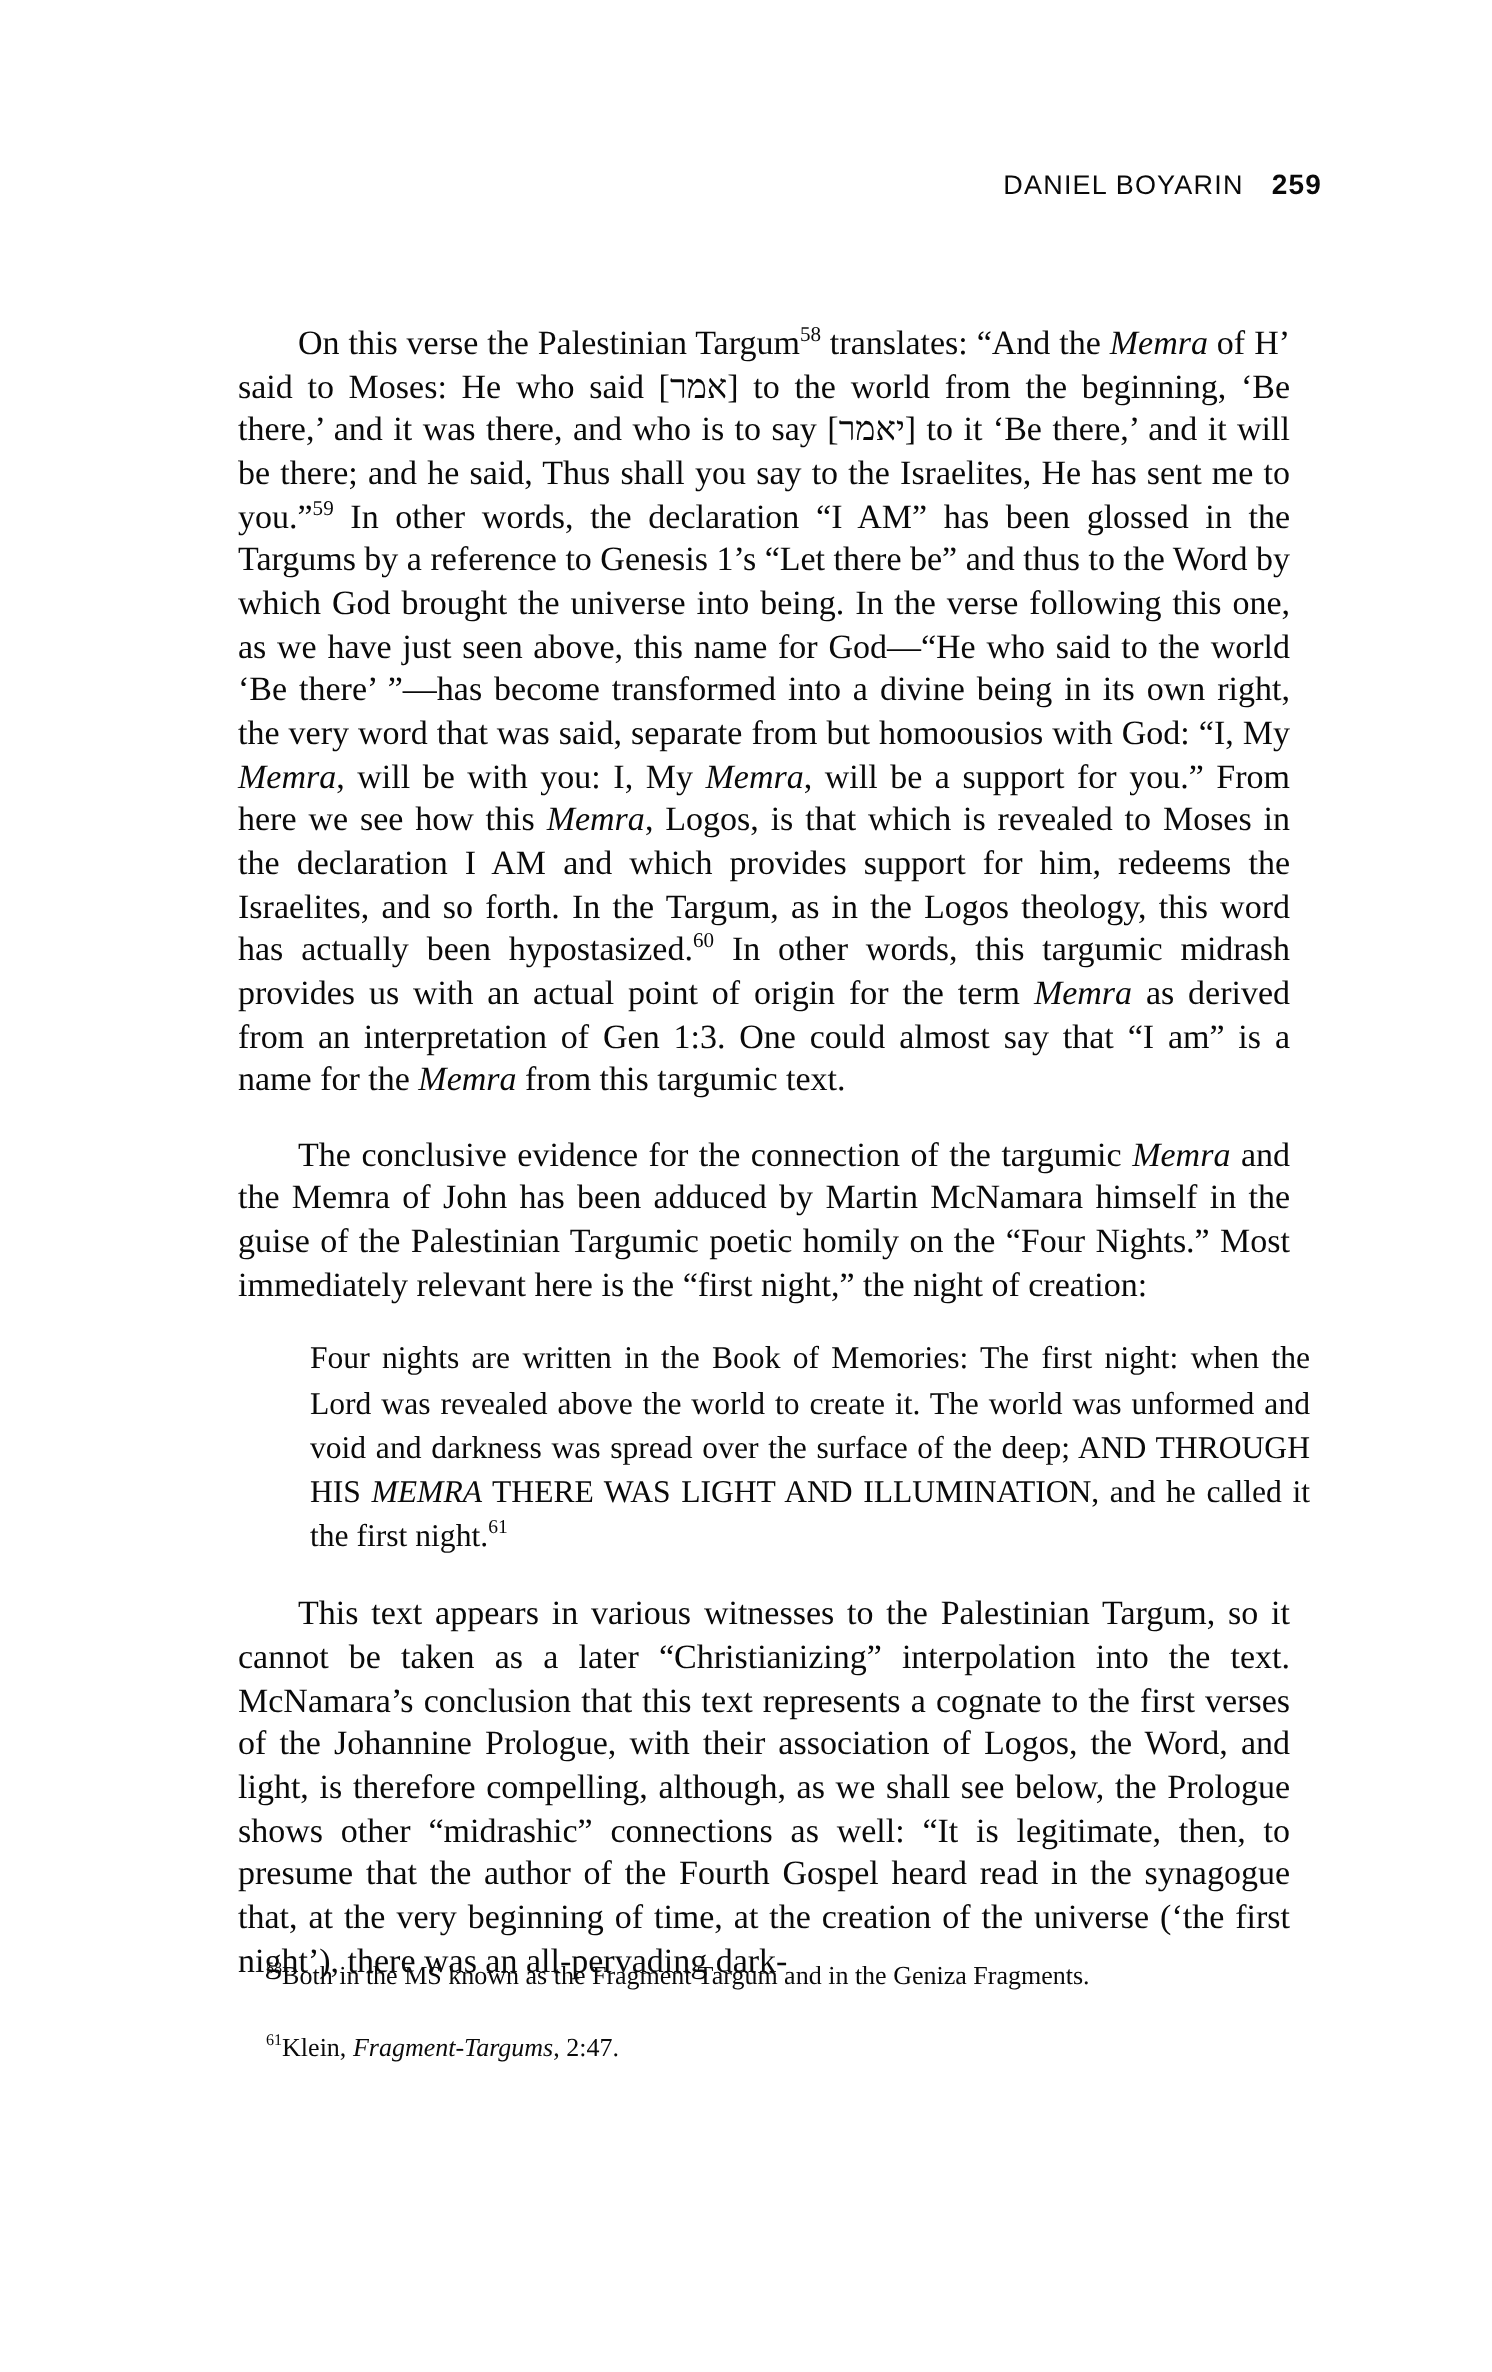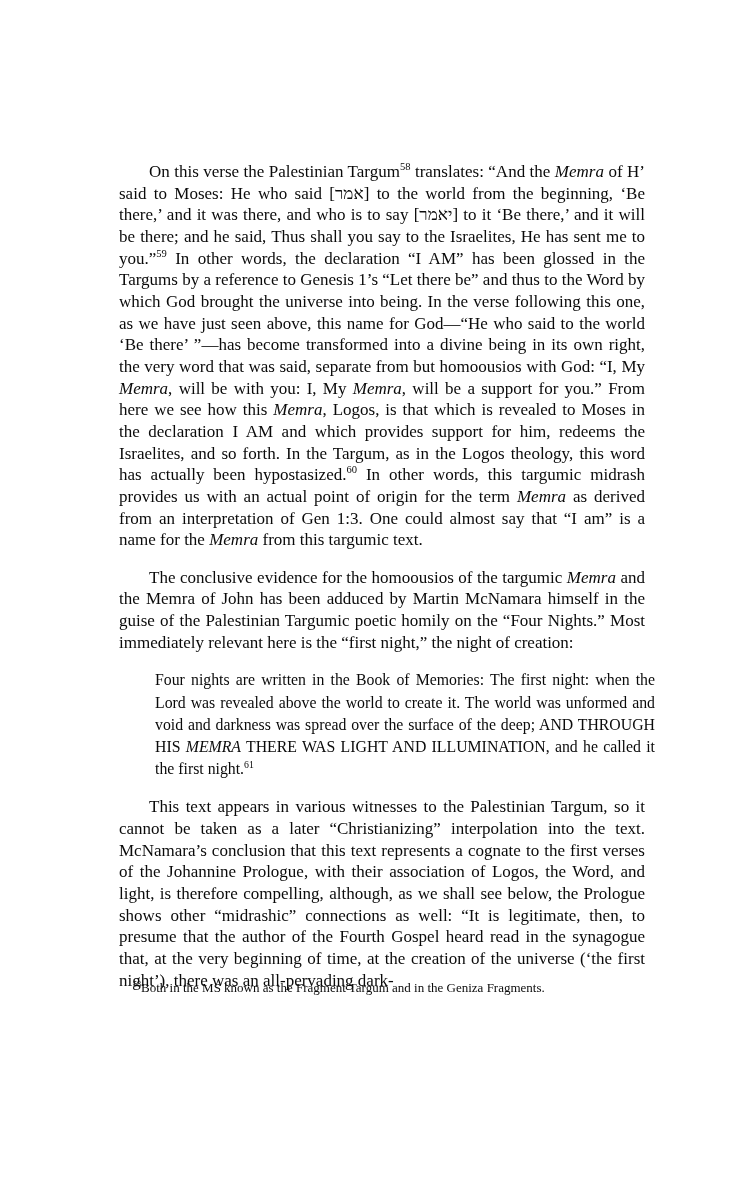--- a/index.html
+++ b/index.html
@@ -66,25 +66,29 @@
     line-height: 0;
     vertical-align: super;
   }
   i { font-style: italic; }
 </style>
 </head>
 <body>
 
 <div class="page">
 
+  <div class="running-header">
+    <span>DANIEL BOYARIN</span><span class="pagenum">259</span>
+  </div>
 
   <div class="body-text">
     <p class="para indent"><span>On this verse the Palestinian Targum</span><sup>58</sup><span> translates: “And the </span><i>Memra</i><span> of H’ said to Moses: He who said [אמר] to the world from the beginning, ‘Be there,’ and it was there, and who is to say [יאמר] to it ‘Be there,’ and it will be there; and he said, Thus shall you say to the Israelites, He has sent me to you.”</span><sup>59</sup><span> In other words, the declaration “I AM” has been glossed in the Targums by a reference to Genesis 1’s “Let there be” and thus to the Word by which God brought the universe into being. In the verse following this one, as we have just seen above, this name for God—“He who said to the world ‘Be there’ ”—has become transformed into a divine being in its own right, the very word that was said, separate from but homoousios with God: “I, My </span><i>Memra</i><span>, will be with you: I, My </span><i>Memra</i><span>, will be a support for you.” From here we see how this </span><i>Memra</i><span>, Logos, is that which is revealed to Moses in the declaration I AM and which provides support for him, redeems the Israelites, and so forth. In the Targum, as in the Logos theology, this word has actually been hypostasized.</span><sup>60</sup><span> In other words, this targumic midrash provides us with an actual point of origin for the term </span><i>Memra</i><span> as derived from an interpretation of Gen 1:3. One could almost say that “I am” is a name for the </span><i>Memra</i><span> from this targumic text.</span></p>
-    <p class="para indent"><span>The conclusive evidence for the homoousios of the targumic </span><i>Memra</i><span> and the Memra of John has been adduced by Martin McNamara himself in the guise of the Palestinian Targumic poetic homily on the “Four Nights.” Most immediately relevant here is the “first night,” the night of creation:</span></p>
+    <p class="para indent"><span>The conclusive evidence for the connection of the targumic </span><i>Memra</i><span> and the Memra of John has been adduced by Martin McNamara himself in the guise of the Palestinian Targumic poetic homily on the “Four Nights.” Most immediately relevant here is the “first night,” the night of creation:</span></p>
     <blockquote class="quote"><span>Four nights are written in the Book of Memories: The first night: when the Lord was revealed above the world to create it. The world was unformed and void and darkness was spread over the surface of the deep; AND THROUGH HIS </span><i>MEMRA</i><span> THERE WAS LIGHT AND ILLUMINATION, and he called it the first night.</span><sup>61</sup></blockquote>
     <p class="para indent"><span>This text appears in various witnesses to the Palestinian Targum, so it cannot be taken as a later “Christianizing” interpolation into the text. McNamara’s conclusion that this text represents a cognate to the first verses of the Johannine Prologue, with their association of Logos, the Word, and light, is therefore compelling, although, as we shall see below, the Prologue shows other “midrashic” connections as well: “It is legitimate, then, to presume that the author of the Fourth Gospel heard read in the synagogue that, at the very beginning of time, at the creation of the universe (‘the first night’), there was an all-pervading dark-</span></p>
   </div>
 
   <div class="footnotes">
     <p class="fn"><sup>58</sup><span>Both in the MS known as the Fragment Targum and in the Geniza Fragments.</span></p>
+    <p class="fn"><sup>61</sup><span>Klein, </span><i>Fragment-Targums</i><span>, 2:47.</span></p>
   </div>
 
 </div>
 
 </body></html>

